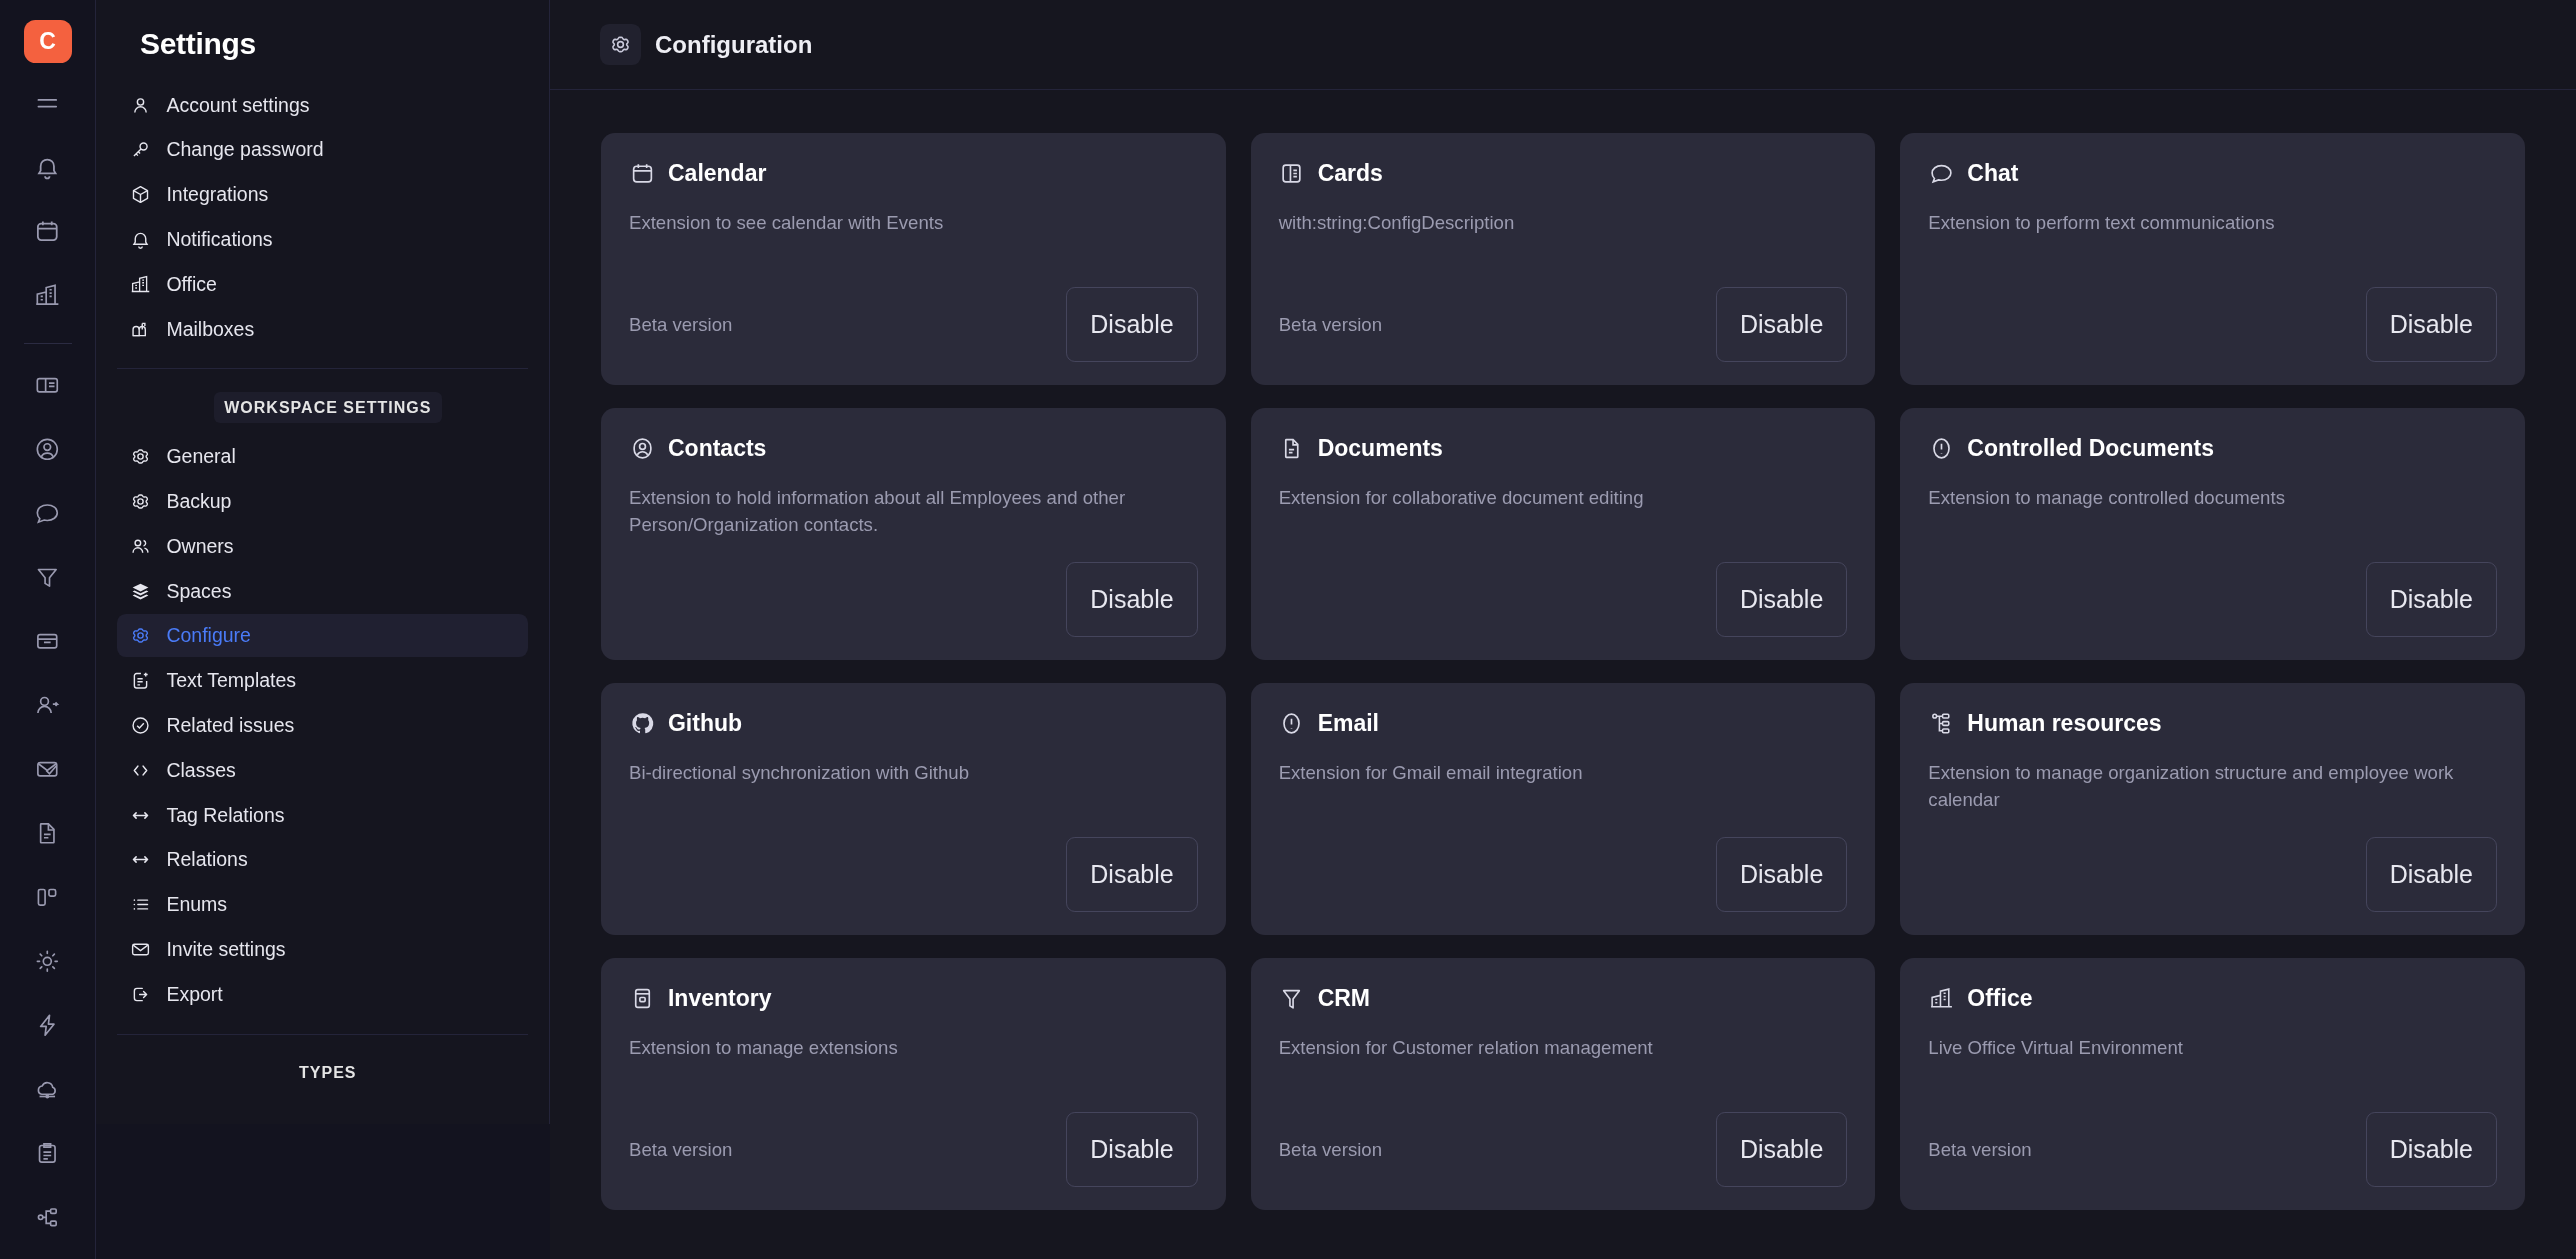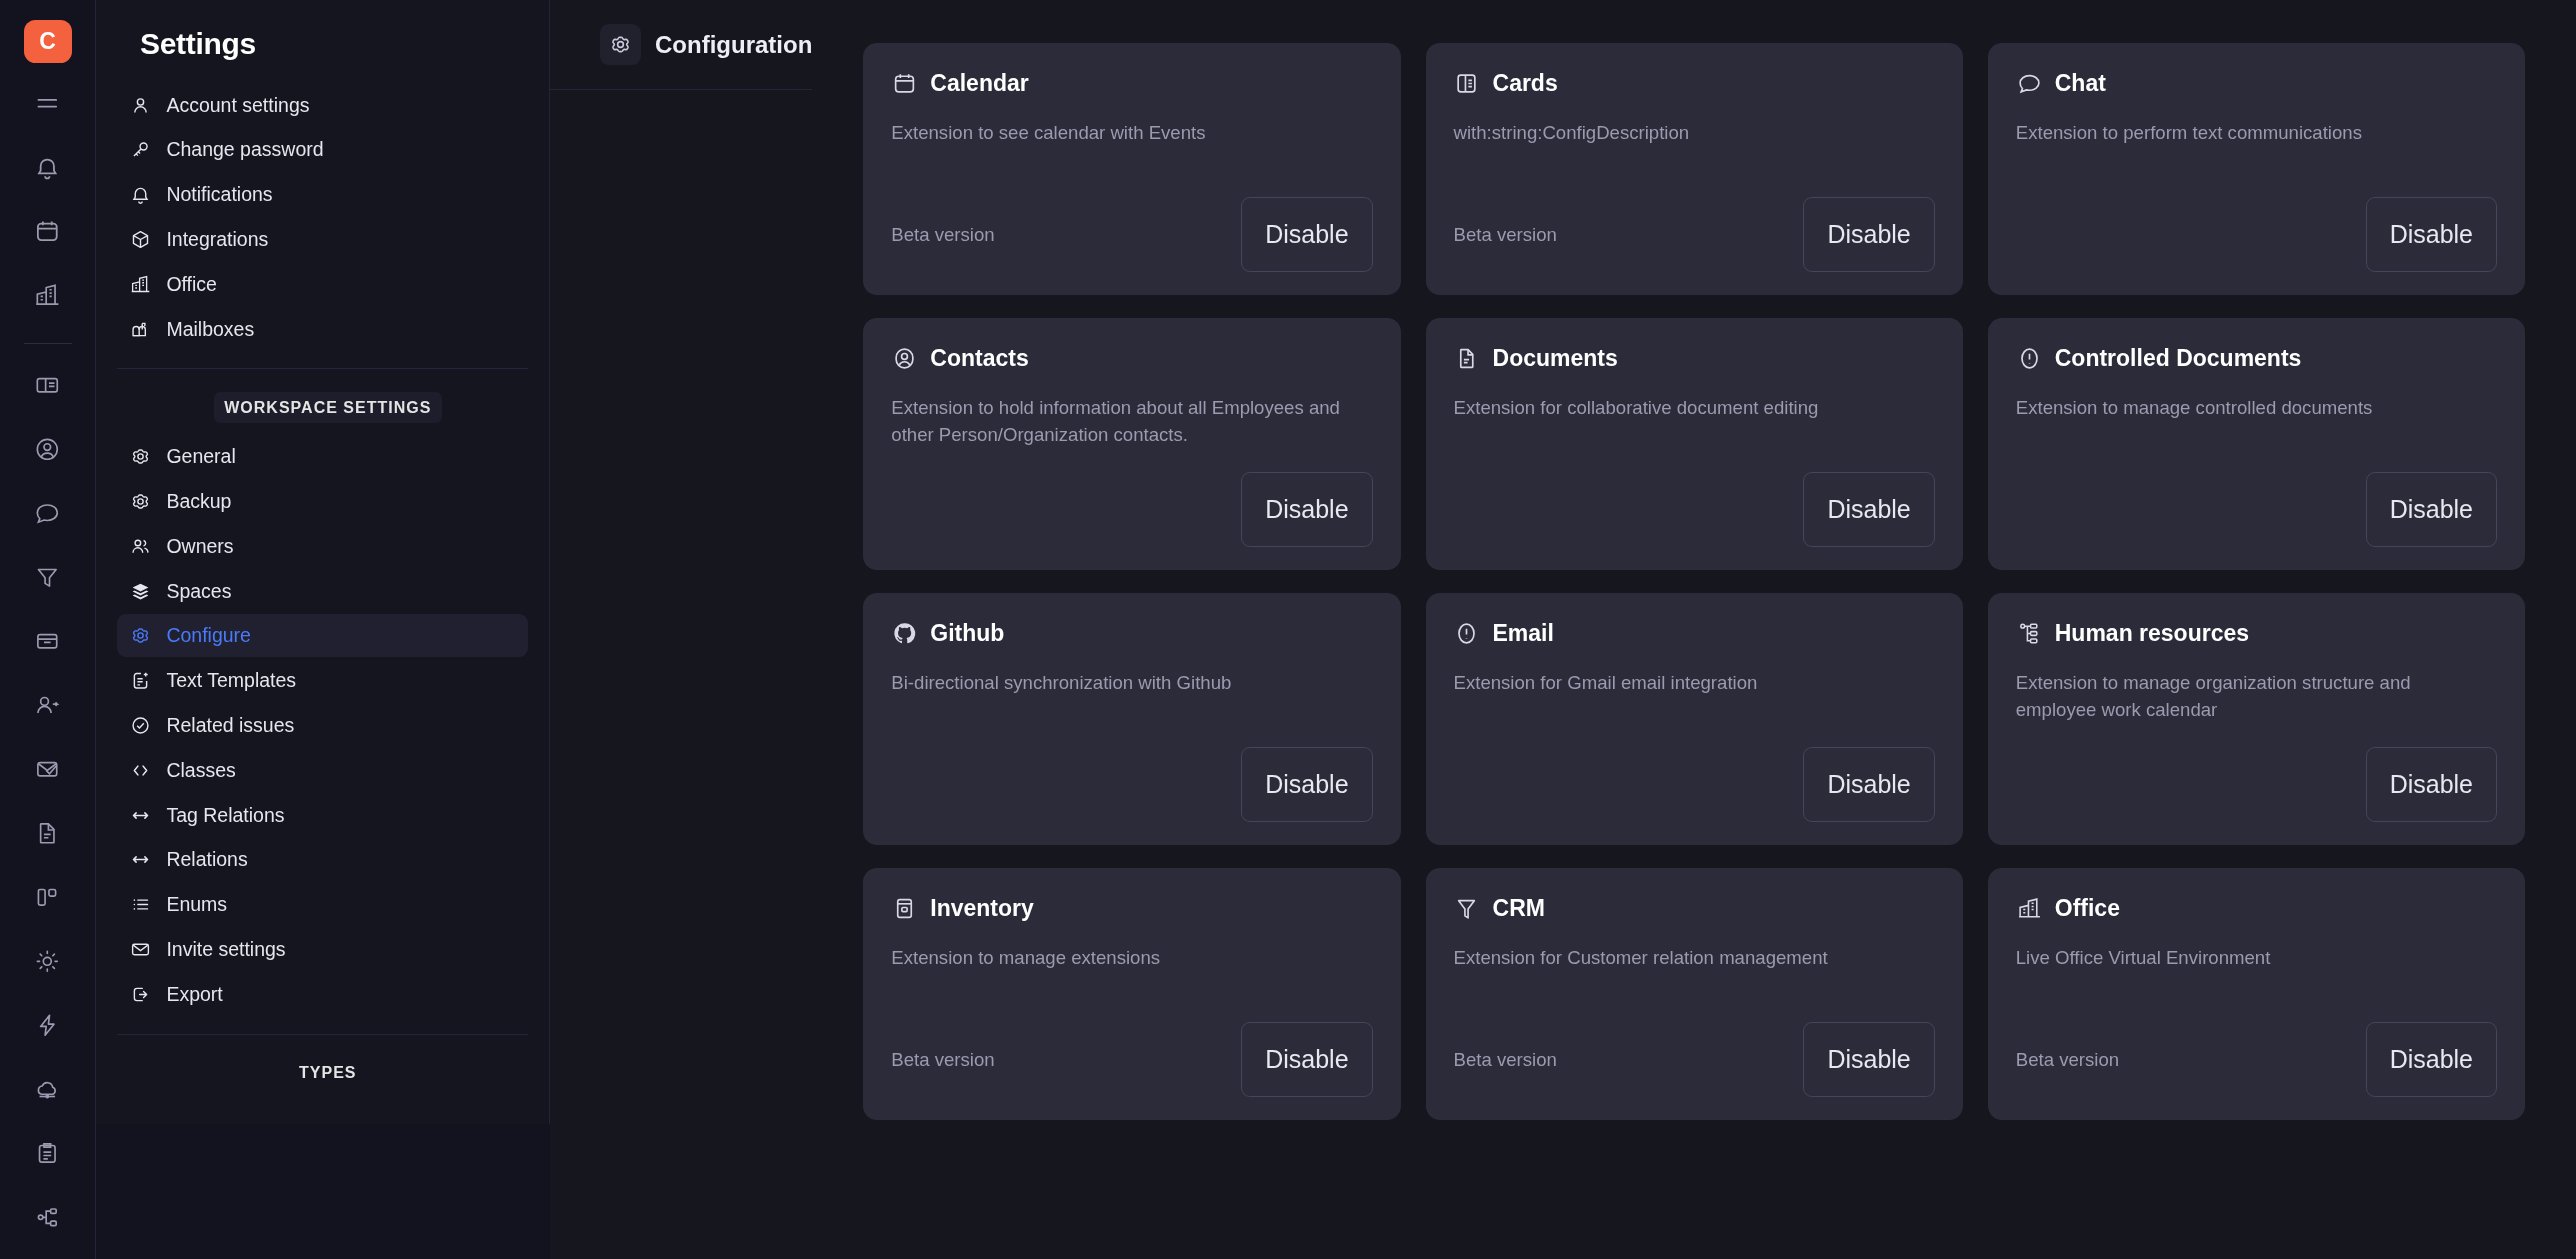--- a/index.html
+++ b/index.html
@@ -68,21 +68,21 @@
   .section-label {
     display: inline-block;
     font-size: 16px; font-weight: 600; color: #e5e5e5;
     letter-spacing: 1px;
     background: #1d1d2b; border-radius: 6.2px;
     padding: 6.2px 10.6px; margin: 3.5px 0 12.4px 10.6px;
   }
   .section-label.plain { background: transparent; padding-left: 10.6px; }
 
   
-  .main { flex: 1 1 auto; height: 1260px; display: flex; flex-direction: row; background: #16161f; min-width: 0;}
+  .main { flex: 1 1 auto; height: 1260px; display: flex; flex-direction: column; background: #16161f; min-width: 0;}
   .topbar {
     height: 90px; flex: 0 0 90px;
     border-bottom: 0.9px solid #24243a;
     display: flex; align-items: center; padding-left: 50px; gap: 14px;
   }
   .topbar-ic {
     width: 41px; height: 41px; border-radius: 8.9px;
     background: #21212e; color: #c9c9da;
     display: flex; align-items: center; justify-content: center;
   }
@@ -263,35 +263,35 @@
       <span class="ic">
         <svg viewBox="0 0 24 24" fill="none" stroke="currentColor" stroke-width="1.6">
             <circle cx="15.5" cy="8.5" r="4"></circle>
             <path d="M12.6 11.4L4.5 19.5M7 17l2 2M9.5 14.5l2 2"></path>
           </svg>
       </span>
       <span>Change password</span>
     </div>
     <div class="nav-item">
       <span class="ic">
-        <svg viewBox="0 0 24 24" fill="none" stroke="currentColor" stroke-width="1.6">
-            <path d="M18 15v-4a6 6 0 1 0-12 0v4l-1.5 2.5h15L18 15z"></path>
-            <path d="M10 20a2 2 0 0 0 4 0"></path>
-          </svg>
-      </span>
-      <span>Notifications</span>
-    </div>
-    <div class="nav-item">
-      <span class="ic">
         <svg viewBox="0 0 24 24" fill="none" stroke="currentColor" stroke-width="1.6" stroke-linejoin="round">
             <path d="M12 3l8 4.5v9L12 21l-8-4.5v-9L12 3z"></path>
             <path d="M12 12l8-4.5M12 12v9M12 12L4 7.5"></path>
           </svg>
       </span>
       <span>Integrations</span>
+    </div>
+    <div class="nav-item">
+      <span class="ic">
+        <svg viewBox="0 0 24 24" fill="none" stroke="currentColor" stroke-width="1.6">
+            <path d="M18 15v-4a6 6 0 1 0-12 0v4l-1.5 2.5h15L18 15z"></path>
+            <path d="M10 20a2 2 0 0 0 4 0"></path>
+          </svg>
+      </span>
+      <span>Notifications</span>
     </div>
     <div class="nav-item">
       <span class="ic">
         <svg viewBox="0 0 24 24" fill="none" stroke="currentColor" stroke-width="1.5">
             <path d="M11 20V5l8-2v17M3 20v-9l8-2M2 20h20"></path>
             <path d="M14 7h2M14 10h2M14 13h2M6 13h2M6 16h2"></path>
           </svg>
       </span>
       <span>Office</span>
     </div>

